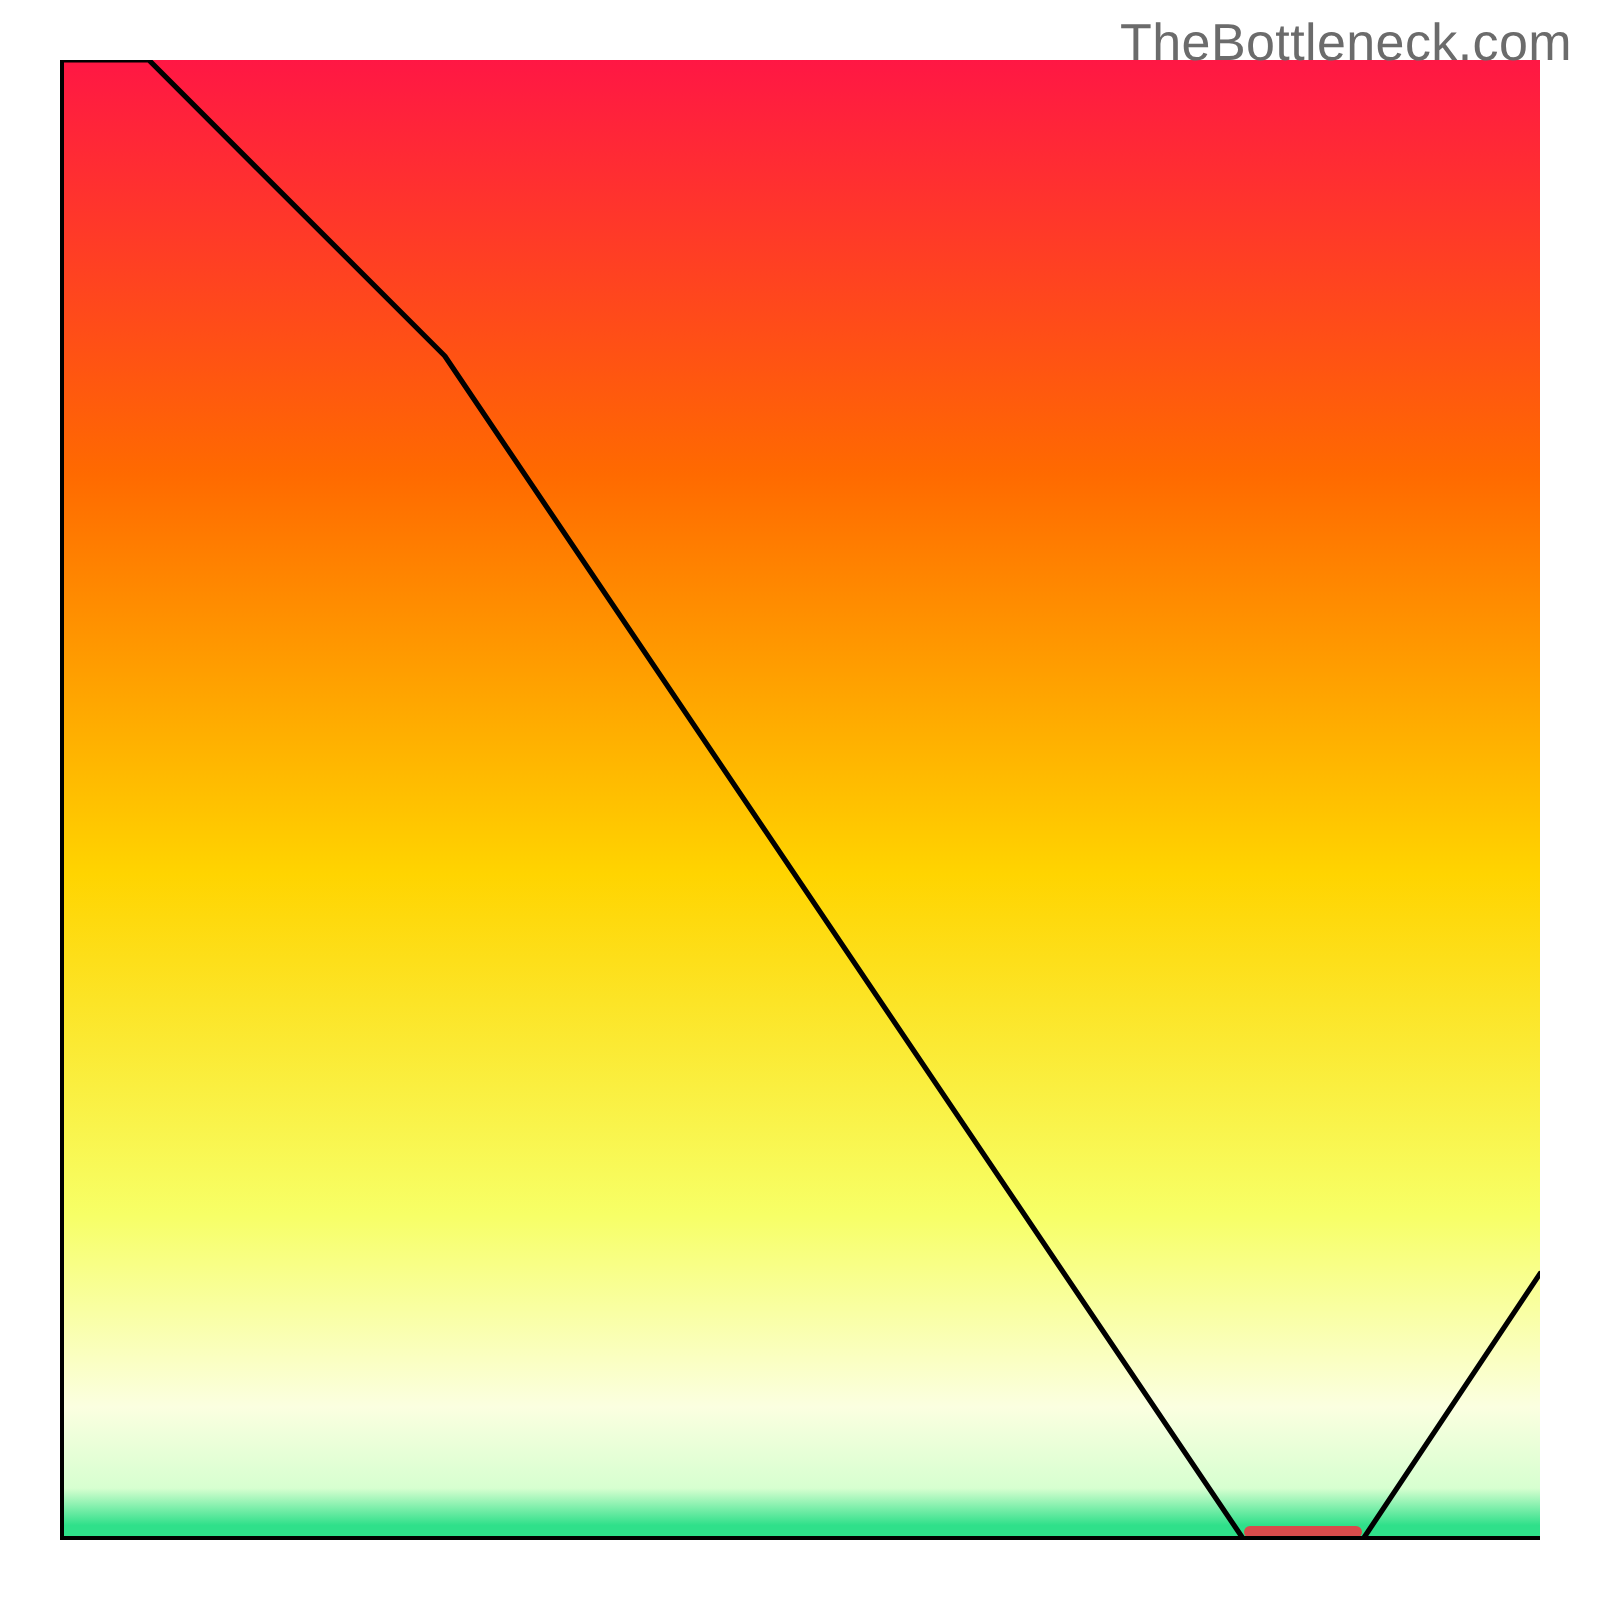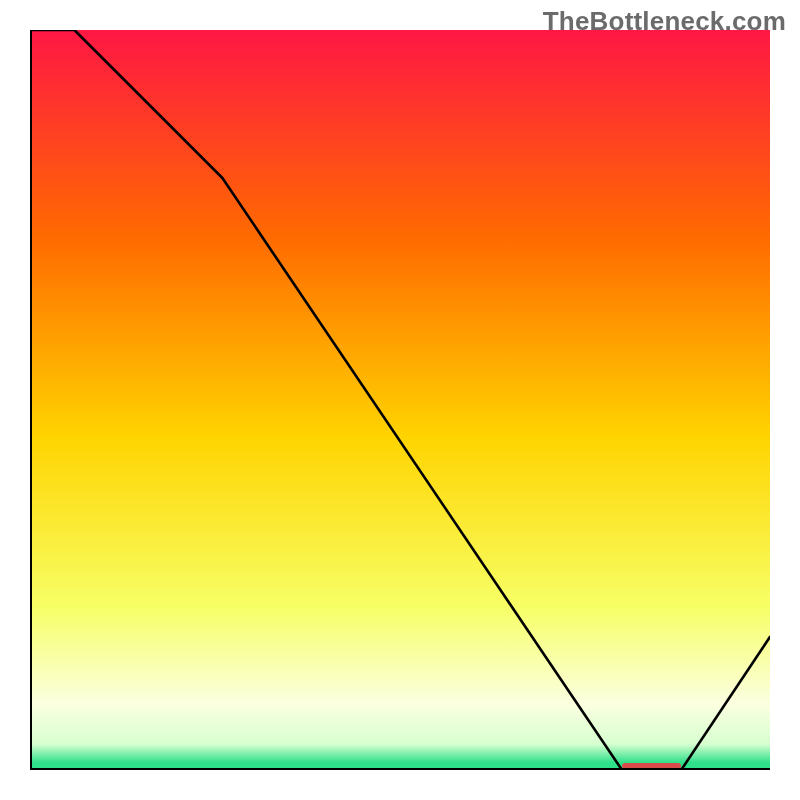--- a/index.html
+++ b/index.html
@@ -15,21 +15,21 @@
     position: relative;
     width: 800px;
     height: 800px;
   }
   .watermark {
     position: absolute;
     top: 6px;
     right: 14px;
     font-size: 26px;
     color: #6b6b6b;
-    font-weight: 700;
+    font-weight: 400;
     letter-spacing: 0.2px;
     z-index: 20;
   }
   .plot-area {
     position: absolute;
     left: 30px;
     top: 30px;
     width: 740px;
     height: 740px;
     box-sizing: border-box;

